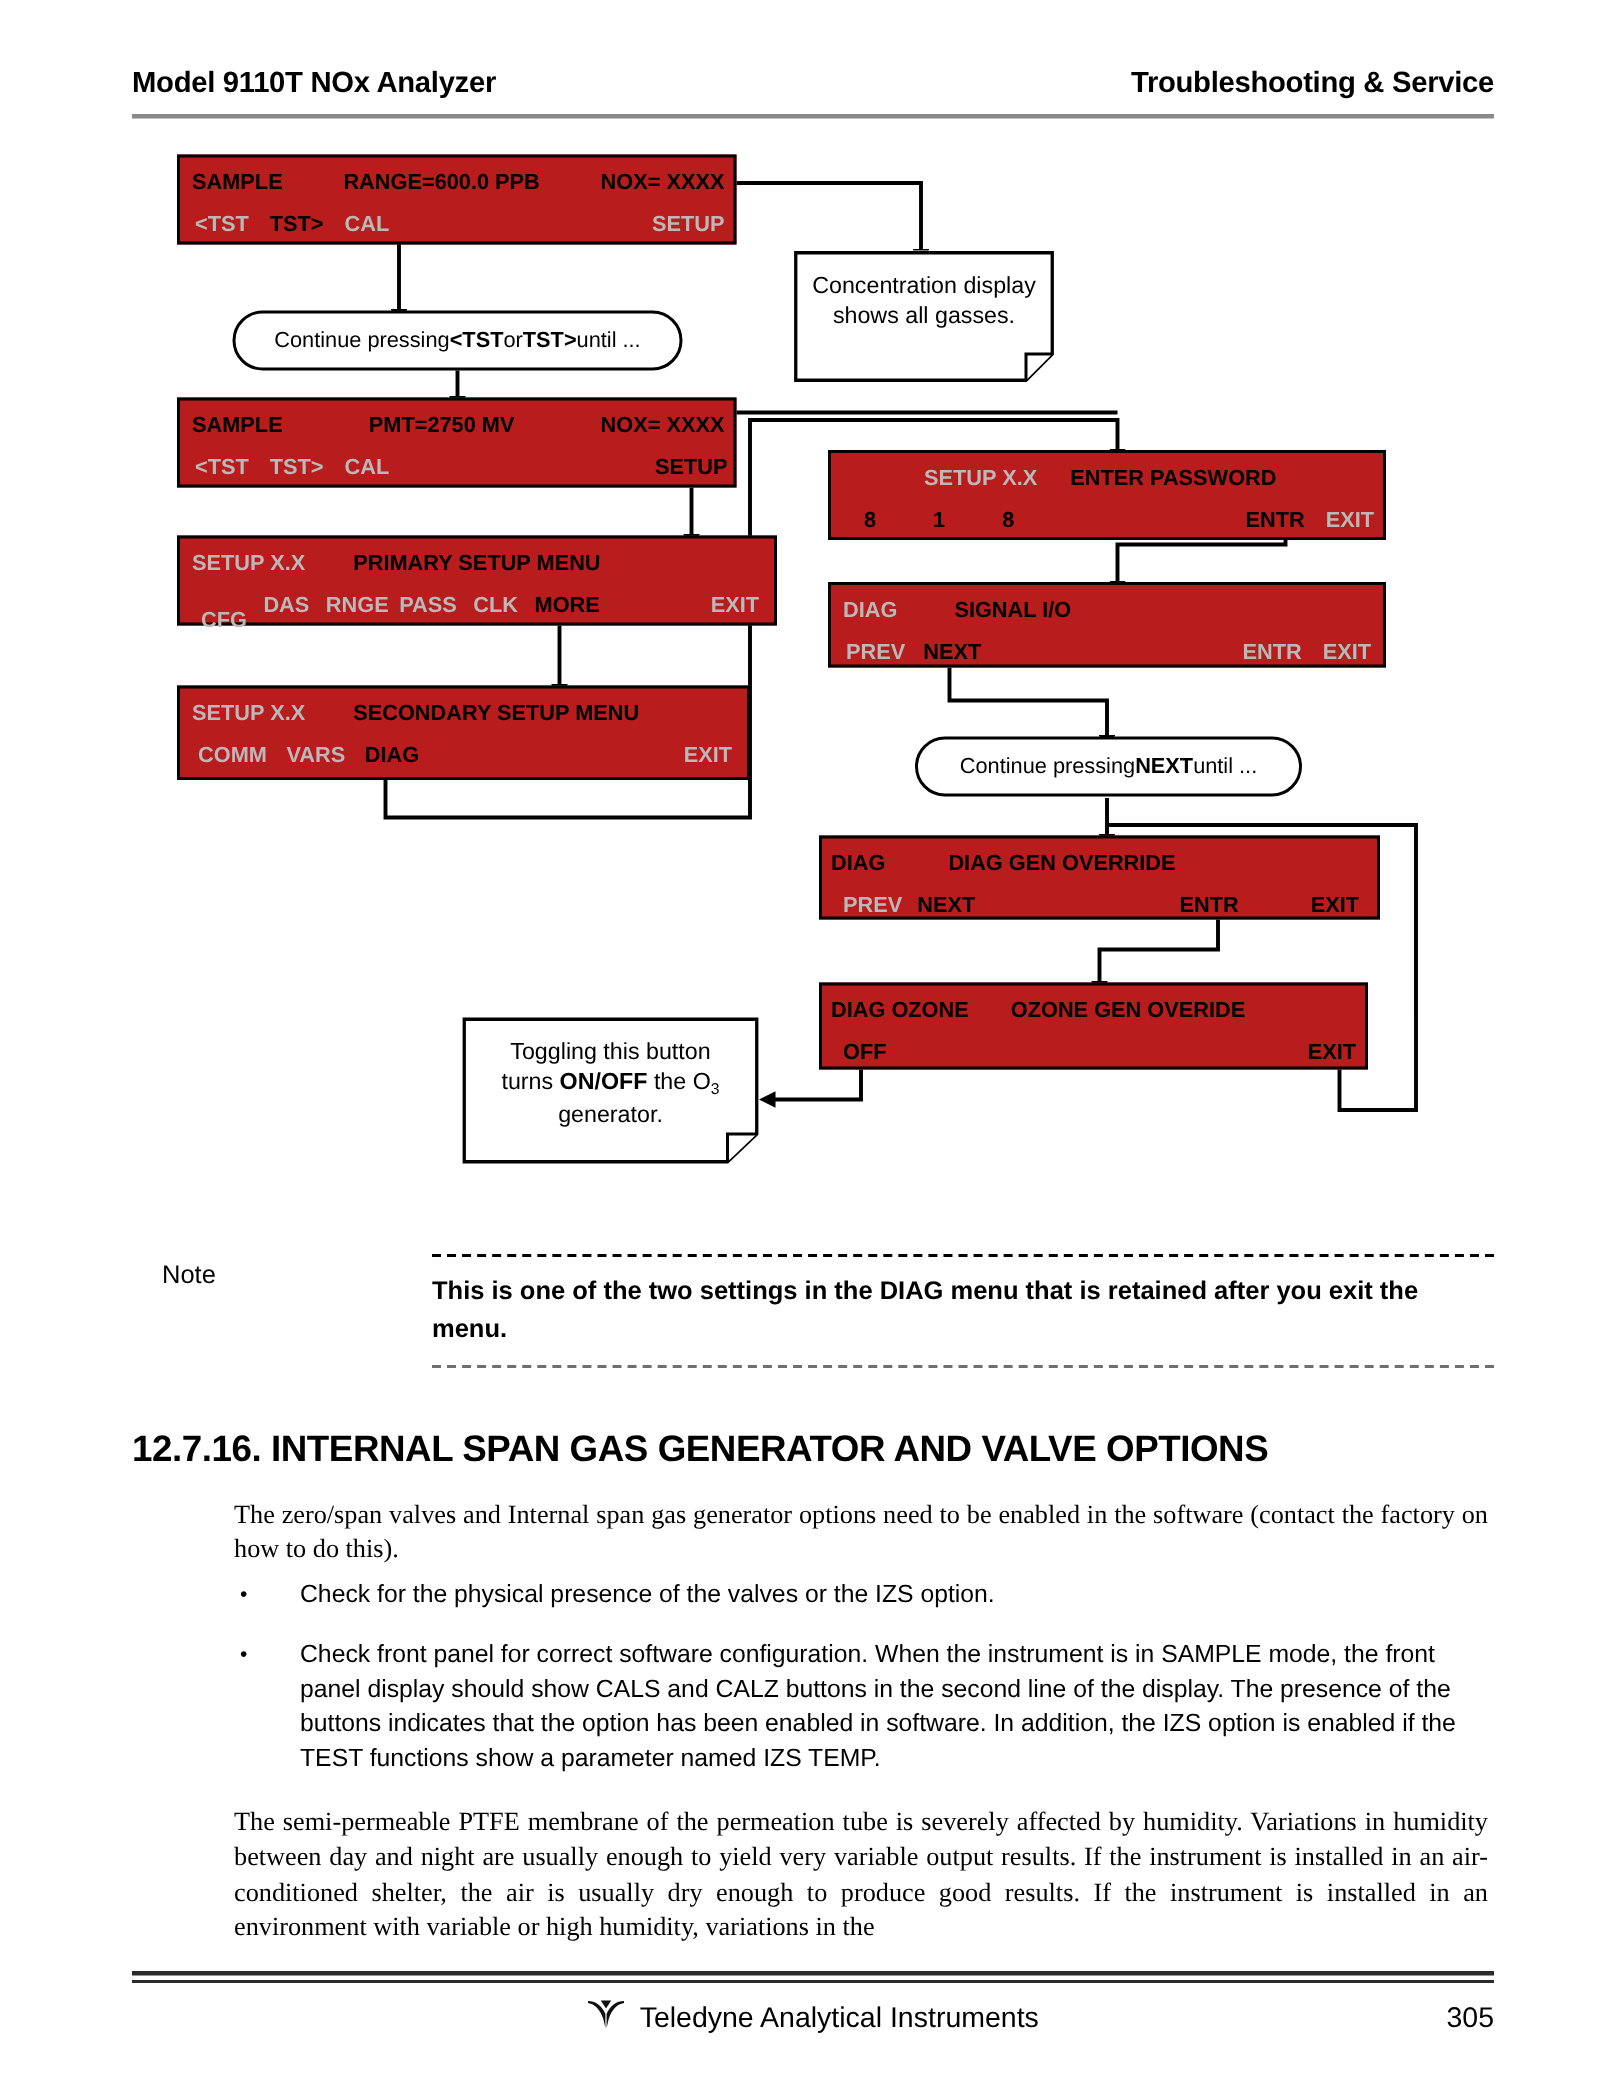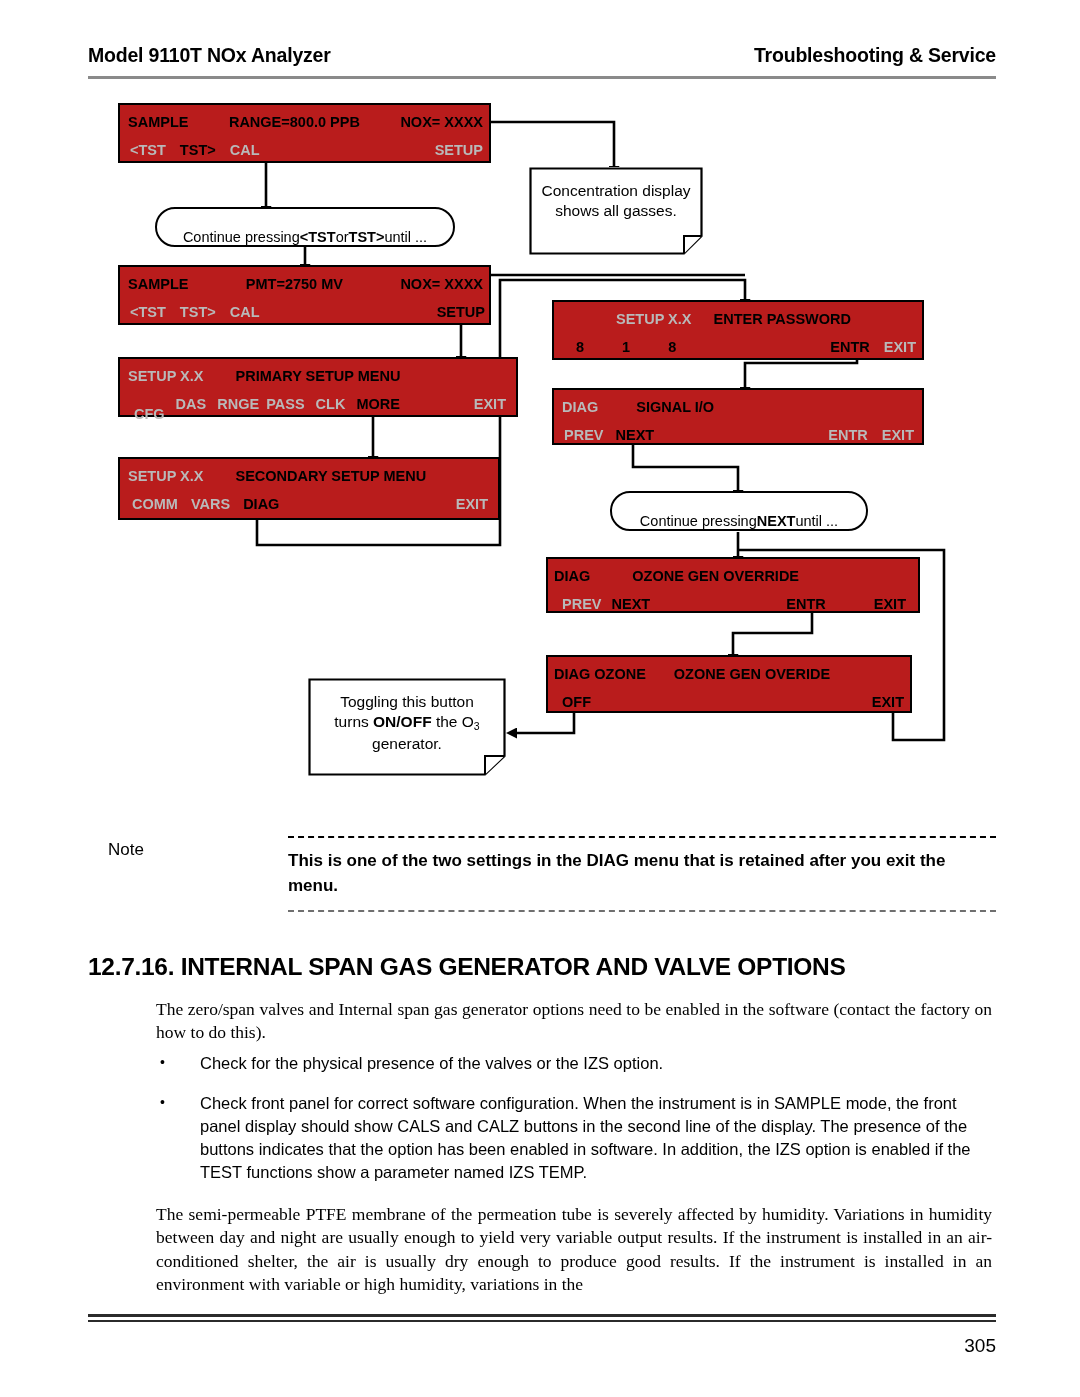--- a/index.html
+++ b/index.html
@@ -46,21 +46,21 @@
   .lit { color:#000; }
   .sp { flex:1 1 auto; }
 
   
   .pill {
     position:absolute;
     border:2.5px solid #000;
     border-radius:22px;
     background:#fff;
     box-sizing:border-box;
-    display:flex; align-items:flex-end; justify-content:center;
+    display:flex; align-items:center; justify-content:center;
     font-size:14.5px; font-weight:normal;
     white-space:nowrap;
   }
   .pill b { font-weight:bold; }
 
   
   .note {
     position:absolute;
     background:#fff;
     box-sizing:border-box;
@@ -172,21 +172,21 @@
         <path d="M574,618 L574,638 L516,638" marker-end="url(#ah)"></path>
 
         <path d="M893,618 L893,645 L944,645 L944,455 L738,455"></path>
       </g>
     </svg>
 
     <div class="panel" style="left:118px; top:8px; width:373px; height:60px;">
       <div class="row row1">
         <span class="lit" style="padding-left:8px;">SAMPLE</span>
         <span class="sp"></span>
-        <span class="lit">RANGE=800.0 PPB</span>
+        <span class="lit">RANGE=600.0 PPB</span>
         <span class="sp"></span>
         <span class="lit" style="padding-right:6px;">NOX= XXXX</span>
       </div>
       <div class="row row2">
         <span class="dim" style="padding-left:10px;">&lt;TST</span>
         <span class="lit" style="padding-left:14px;">TST&gt;</span>
         <span class="dim" style="padding-left:14px;">CAL</span>
         <span class="sp"></span>
         <span class="dim" style="padding-right:6px;">SETUP</span>
       </div>
@@ -290,21 +290,21 @@
 
     <div class="pill" style="left:610px; top:396px; width:258px; height:40px;">
       <span>Continue pressing </span>
         <b>NEXT</b>
         <span> until ...</span>
     </div>
 
     <div class="panel" style="left:546px; top:462px; width:374px; height:56px;">
       <div class="row row1">
         <span class="lit" style="padding-left:6px;">DIAG</span>
-        <span class="lit" style="padding-left:42px;">OZONE GEN OVERRIDE</span>
+        <span class="lit" style="padding-left:42px;">DIAG GEN OVERRIDE</span>
       </div>
       <div class="row row2">
         <span class="dim" style="padding-left:14px;">PREV</span>
         <span class="lit" style="padding-left:10px;">NEXT</span>
         <span class="sp"></span>
         <span class="lit">ENTR</span>
         <span class="lit" style="padding-left:48px; padding-right:12px;">EXIT</span>
       </div>
     </div>
 
@@ -352,16 +352,26 @@
       <span class="dot">•</span>
       <span class="txt">Check front panel for correct software configuration.  When the instrument is in SAMPLE mode, the front panel display should show CALS and CALZ buttons in the second line of the display.  The presence of the buttons indicates that the option has been enabled in software.  In addition, the IZS option is enabled if the TEST functions show a parameter named IZS TEMP.</span>
     </div>
   </div>
 
   <div class="bodytext" id="para-humidity">The semi-permeable PTFE membrane of the permeation tube is severely affected by humidity.  Variations in humidity between day and night are usually enough to yield very variable output results.  If the instrument is installed in an air-conditioned shelter, the air is usually dry enough to produce good results.  If the instrument is installed in an environment with variable or high humidity, variations in the</div>
 
   <div class="foot-rule-top"></div>
   <div class="foot-rule-bot"></div>
   <div class="footer">
+    <div class="foot-center">
+      <span style="display:inline-block;">
+        <svg width="26" height="20" viewBox="0 0 26 20">
+          <path d="M1,1 C6,1 10,4 12.6,9.5 L12.6,19 L11.2,13 C9,6.5 5.5,3.2 1,2.4 Z" fill="#111"></path>
+          <path d="M25,1 C20,1 16,4 13.4,9.5 L13.4,19 L14.8,13 C17,6.5 20.5,3.2 25,2.4 Z" fill="#111"></path>
+          <path d="M9.5,0.6 L13,6 L16.5,0.6 Z" fill="#111"></path>
+        </svg>
+      </span>
+      <span>Teledyne Analytical Instruments</span>
+    </div>
     <span class="foot-page">305</span>
   </div>
 
 </div>
 
 </body></html>

